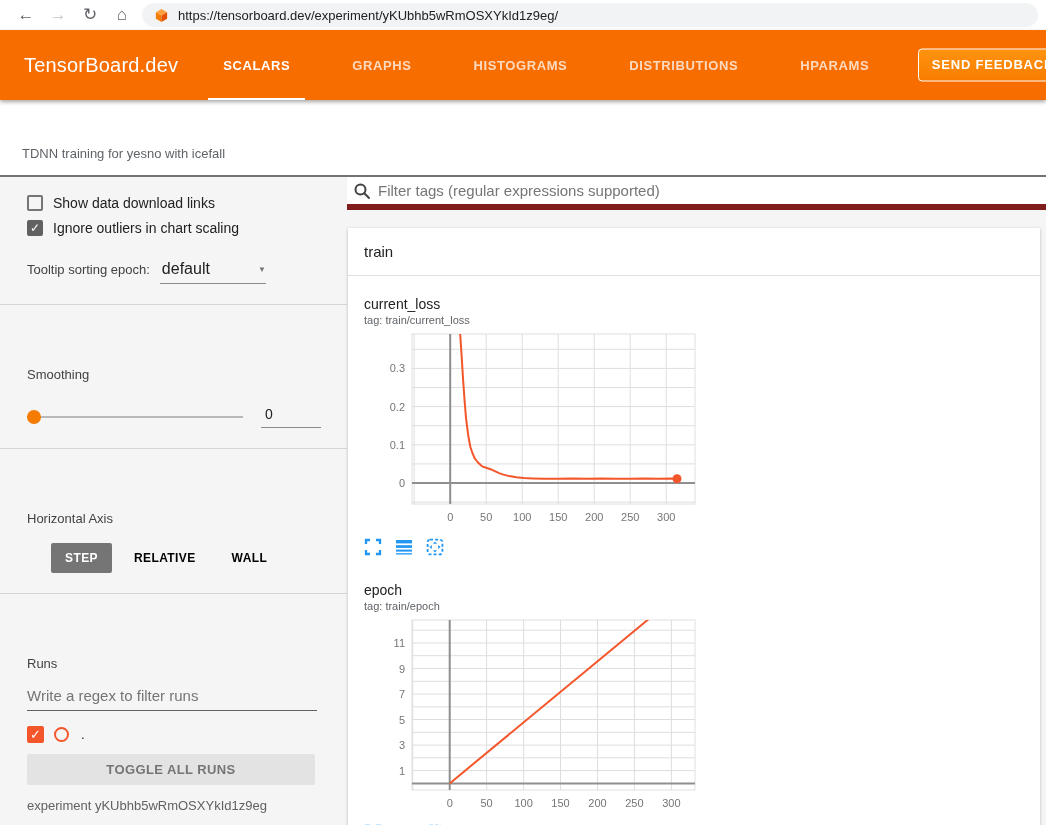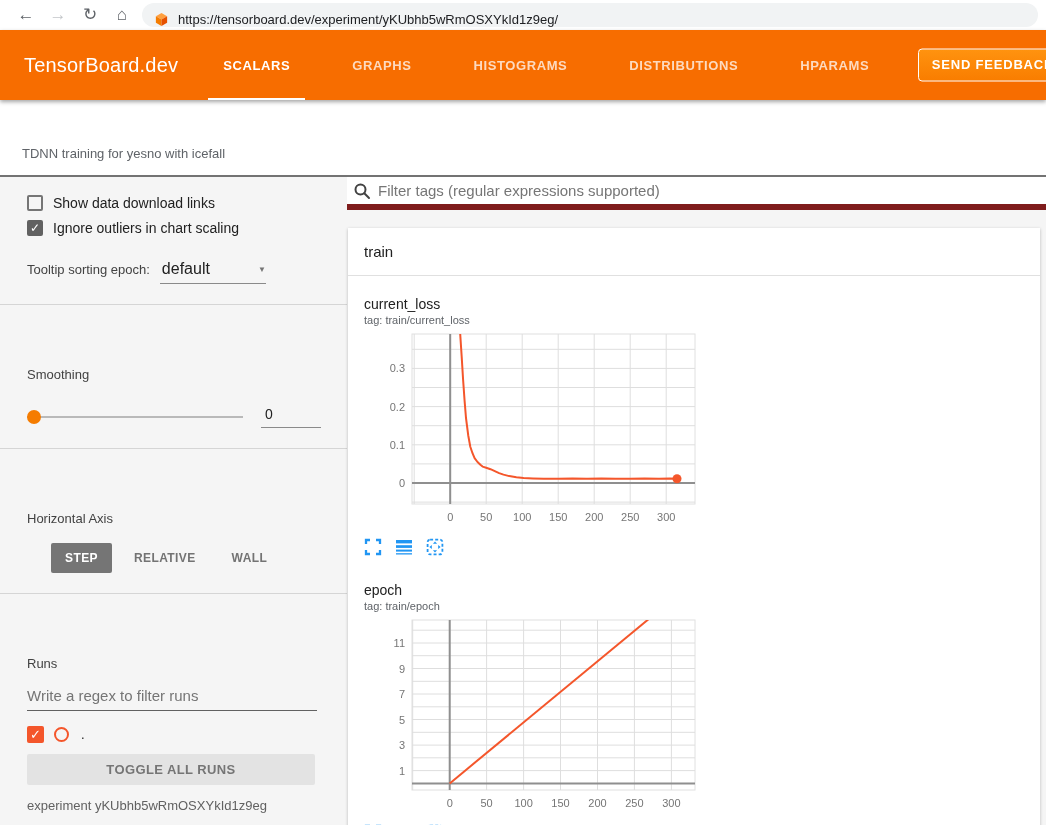--- a/index.html
+++ b/index.html
@@ -5,21 +5,21 @@
   * { margin:0; padding:0; box-sizing:border-box; }
   html,body { width:1046px; height:825px; overflow:hidden; background:#fff;
     font-family:"Liberation Sans", sans-serif; }
 
   
   .browser-bar { position:relative; height:30px; background:#fff; display:flex; align-items:center; }
   .nav-icons { display:flex; align-items:center; padding-left:10px; }
   .nav-btn { width:32px; text-align:center; font-size:17px; color:#5f6368; cursor:pointer; line-height:30px; }
   .nav-btn.disabled { color:#c3c6c9; }
   .url-pill { flex:1; height:24px; margin:0 8px 0 4px; background:#f1f3f4; border-radius:12px;
-    display:flex; align-items:flex-end; padding:0 12px; }
+    display:flex; align-items:center; padding:0 12px; }
   .favicon { width:15px; height:15px; margin-right:9px; flex:0 0 auto; }
   .url-text { font-size:13px; color:#202124; white-space:nowrap; }
 
   
   .app-header { position:relative; height:70px; background:#f76d00; display:flex; align-items:center;
     box-shadow:0 2px 4px rgba(0,0,0,0.35); z-index:5; }
   .brand { color:#fff; font-size:20px; font-weight:500; padding:0 26px 0 24px; letter-spacing:0.2px; }
   .tabs { display:flex; height:100%; align-items:stretch; margin-left:4px;gap:32px; }
   .tab { position:relative; display:flex; align-items:center; padding:0 15px; color:rgba(255,255,255,0.75);
     font-size:13px; font-weight:700; letter-spacing:0.6px; cursor:pointer; }
@@ -54,21 +54,21 @@
 
   .sec-label { font-size:13px; color:#424242;margin-top:44px; }
   .slider-row { display:flex; align-items:center; margin-top:24px; }
   .slider { position:relative; flex:1; height:14px; margin-right:18px; cursor:pointer; }
   .slider-track { position:absolute; left:0; right:0; top:6px; height:2px; background:#b9b9b9; }
   .slider-knob { position:absolute; left:0; top:0; width:14px; height:14px; border-radius:50%; background:#f57c00; }
   .smooth-value { width:60px; border-bottom:1px solid #8a8a8a; font-size:14px; color:#212121;
     padding:0 0 5px 4px; }
 
   .axis-btns { display:flex; align-items:center; margin-top:17px;padding-left:24px; }
-  .axis-btn { font-size:12px; letter-spacing:0.4px; color:#737373; padding:8px 14px; border-radius:2px;
+  .axis-btn { font-size:12px; letter-spacing:0.4px; color:#000000; padding:8px 14px; border-radius:2px;
     margin-right:8px; cursor:pointer; font-weight:700; }
   .axis-btn.active { background:#757575; color:#fff; }
 
   .regex-input { display:block; width:290px; margin-top:14px; border:none; outline:none; background:transparent;
     border-bottom:1px solid #616161; font-size:15px; color:#212121; padding:2px 0 6px 0;
     font-family:"Liberation Sans", sans-serif; }
   .regex-input::placeholder { color:#757575; }
   .run-row { display:flex; align-items:center; margin-top:15px; }
   .run-cb { width:17px; height:17px; border-radius:2px; margin-right:10px; display:flex; align-items:center;
     justify-content:center; color:#fff; font-size:13px; cursor:pointer; }

